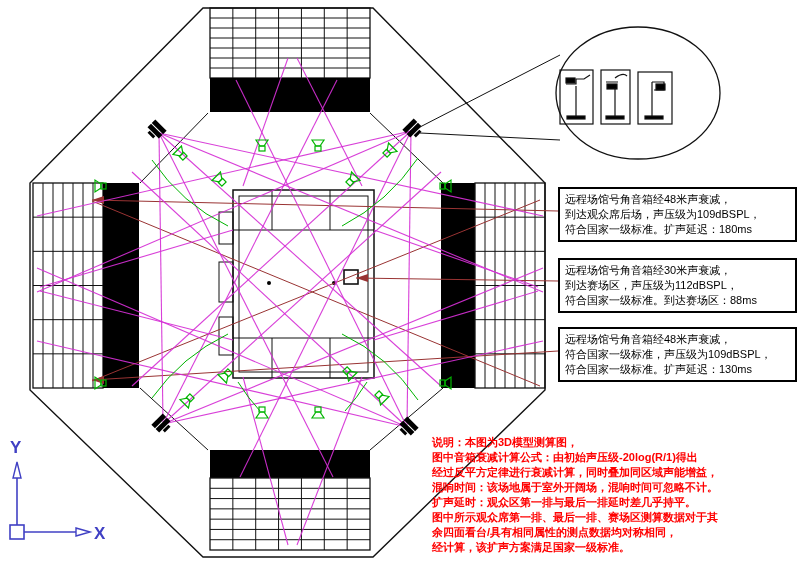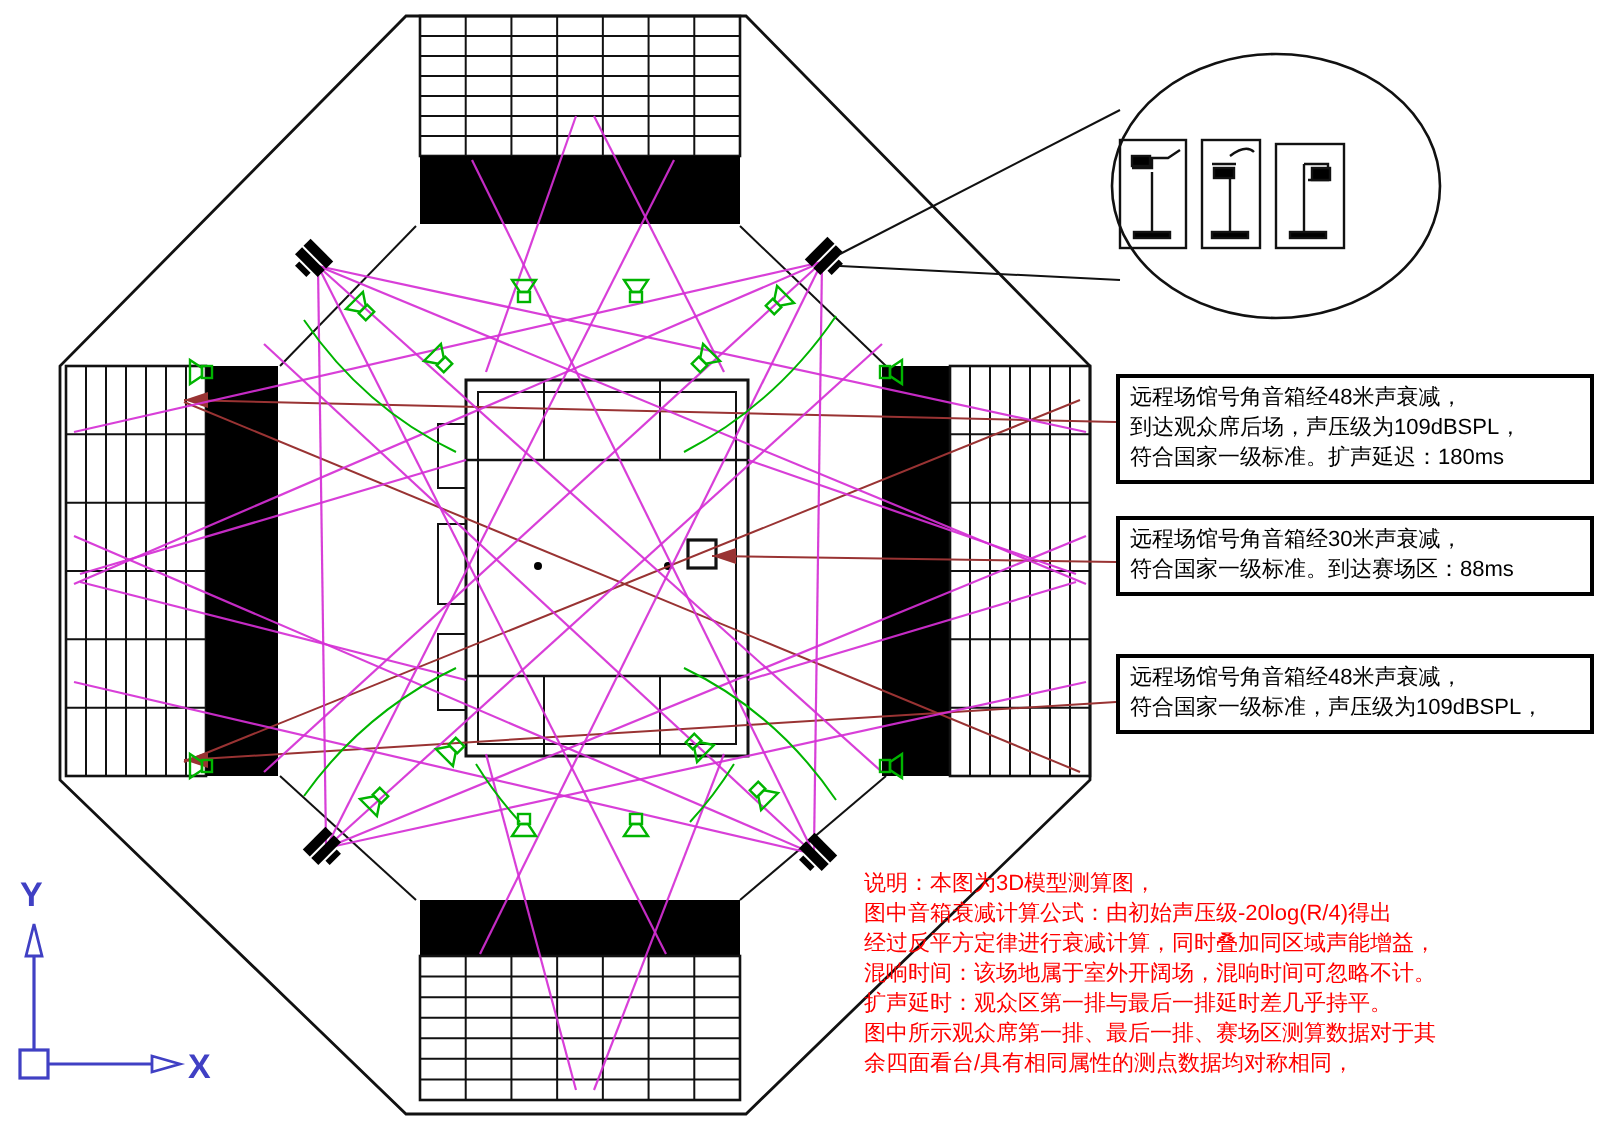--- a/index.html
+++ b/index.html
@@ -12,21 +12,21 @@
   .r{stroke:var(--leader,#993333);stroke-width:1;fill:none;}
   .ra{fill:var(--leader,#993333);stroke:none;}
   .g{stroke:var(--speaker,#00b400);fill:none;stroke-width:1.2;}
   .ga{stroke:var(--speaker,#00b400);fill:none;stroke-width:1;}
   .ax{stroke:var(--axis,#4040c4);stroke-width:1.6;fill:none;}
   .axf{fill:none;stroke:var(--axis,#4040c4);stroke-width:1.4;}
   .axlabel{position:absolute;color:var(--axis,#4040c4);font-size:17px;font-weight:bold;}
   .note-box{position:absolute;border:2px solid #000;background:#fff;padding:3px 5px;
             font-size:11px;line-height:15px;font-weight:normal;color:#000;white-space:nowrap;}
   .notes{position:absolute;color:var(--note,#ff0000);font-size:11px;line-height:15px;
-         font-weight:normal;white-space:nowrap;}
+         font-weight:bold;white-space:nowrap;}
 </style>
 </head>
 <body>
 
 <div id="canvas">
 
 <svg width="800" height="570" viewBox="0 0 800 570">
 
   <polygon class="ink" stroke-width="1.4" points="203,8 373,8 545,183 545,390 373,557 203,557 30,390 30,183"></polygon>
 
@@ -250,30 +250,33 @@
 <div class="axlabel" style="left:10px;top:438px;">Y</div>
 <div class="axlabel" style="left:94px;top:524px;">X</div>
 
 <div class="note-box" style="left:558px;top:187px;width:225px;">
   <div>远程场馆号角音箱经48米声衰减，</div>
   <div>到达观众席后场，声压级为109dBSPL，</div>
   <div>符合国家一级标准。扩声延迟：180ms</div>
 </div>
 <div class="note-box" style="left:558px;top:258px;width:225px;">
   <div>远程场馆号角音箱经30米声衰减，</div>
+  <div>到达赛场区，声压级为112dBSPL，</div>
   <div>符合国家一级标准。到达赛场区：88ms</div>
 </div>
 <div class="note-box" style="left:558px;top:327px;width:225px;">
   <div>远程场馆号角音箱经48米声衰减，</div>
   <div>符合国家一级标准，声压级为109dBSPL，</div>
+  <div>符合国家一级标准。扩声延迟：130ms</div>
 </div>
 
 <div class="notes" style="left:432px;top:435px;">
   <div>说明：本图为3D模型测算图，</div>
-  <div>图中音箱衰减计算公式：由初始声压级-20log(R/4)得出</div>
+  <div>图中音箱衰减计算公式：由初始声压级-20log(R/1)得出</div>
   <div>经过反平方定律进行衰减计算，同时叠加同区域声能增益，</div>
   <div>混响时间：该场地属于室外开阔场，混响时间可忽略不计。</div>
   <div>扩声延时：观众区第一排与最后一排延时差几乎持平。</div>
   <div>图中所示观众席第一排、最后一排、赛场区测算数据对于其</div>
   <div>余四面看台/具有相同属性的测点数据均对称相同，</div>
+  <div>经计算，该扩声方案满足国家一级标准。</div>
 </div>
 
 </div>
 
 </body></html>

